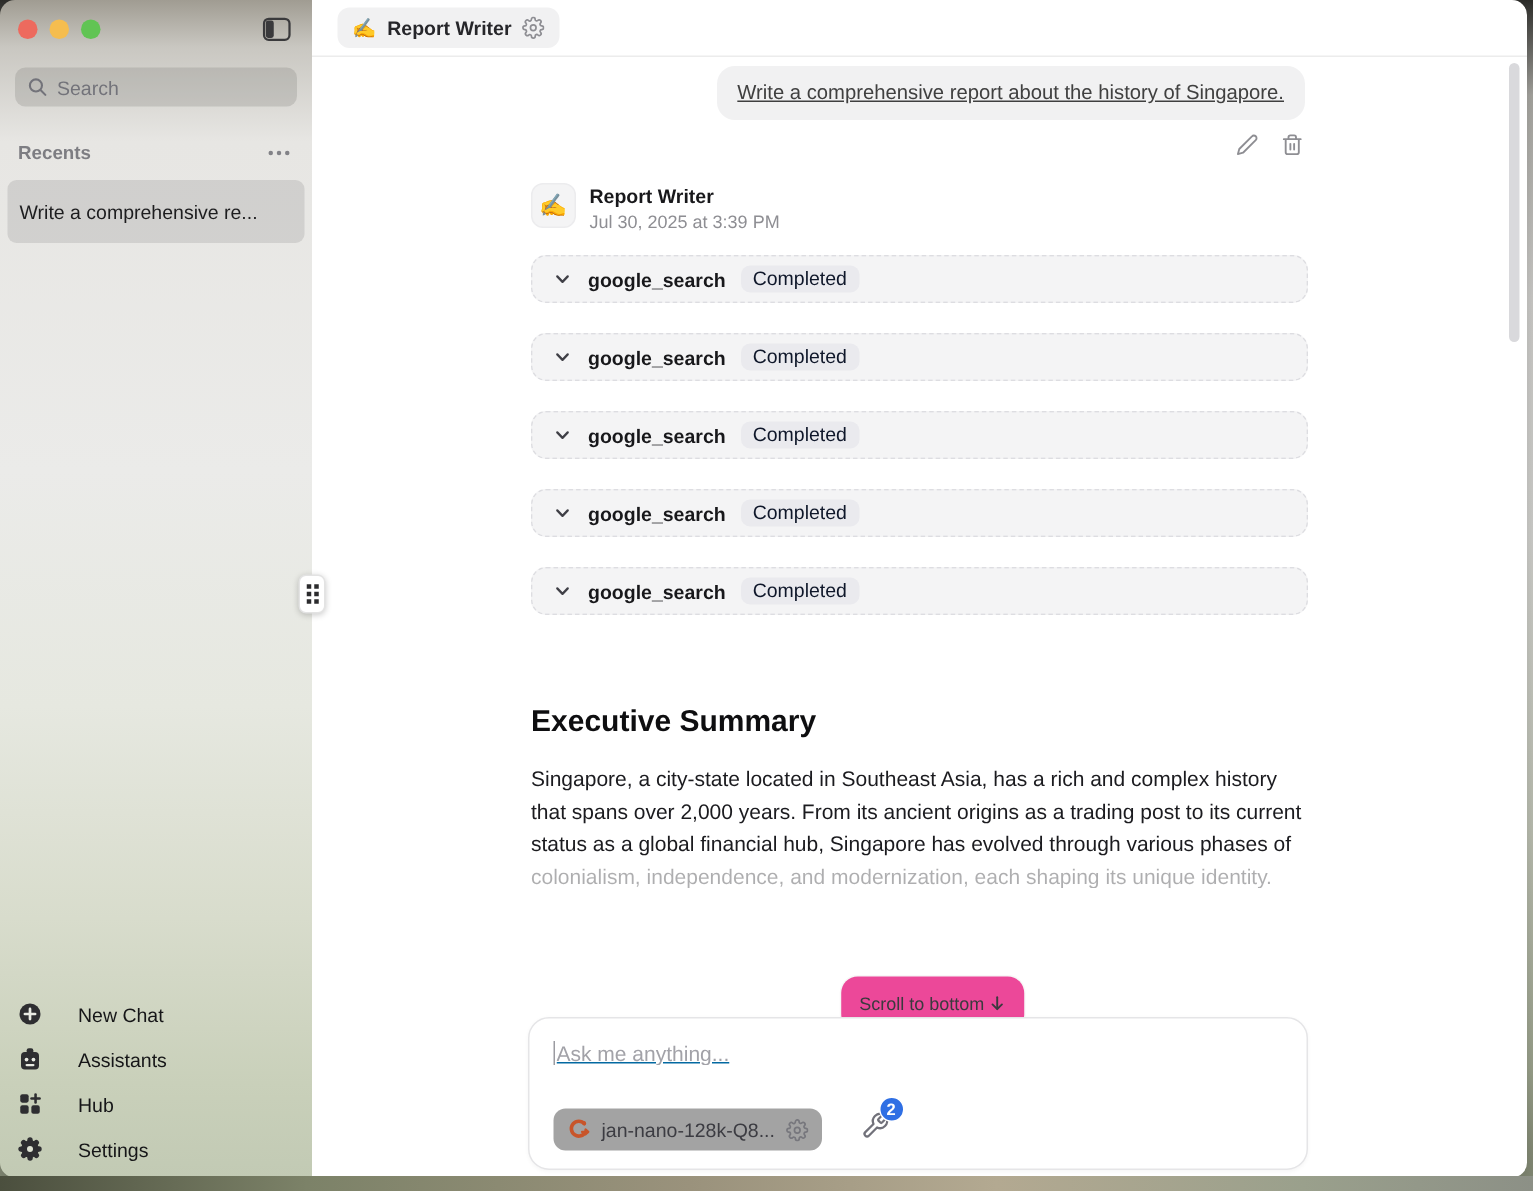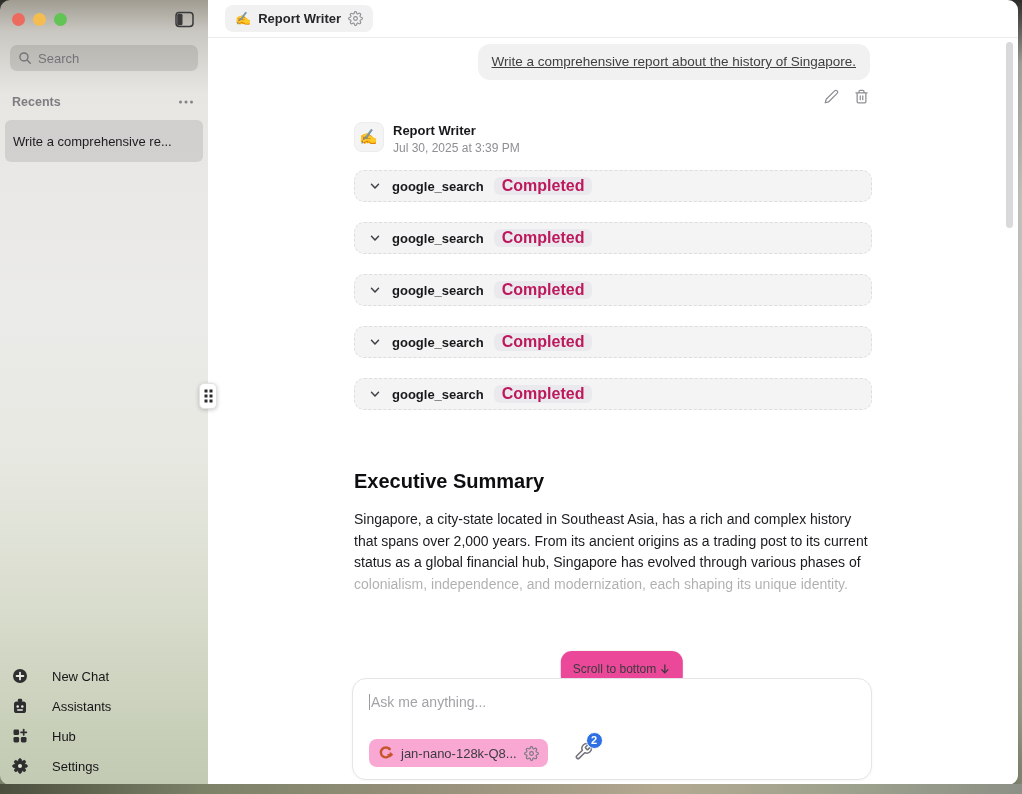--- a/index.html
+++ b/index.html
@@ -43,39 +43,39 @@
     padding:9px 14px;font-size:13.5px;color:#404040;line-height:18px;text-decoration:underline;}
   .msg-actions{position:absolute;right:148px;top:88px;display:flex;gap:13px;}
   .icon-btn{width:17px;height:17px;display:flex;align-items:center;justify-content:center;cursor:pointer;}
   .asst-head{position:absolute;left:146px;top:122px;display:flex;gap:9px;}
   .asst-avatar{width:30px;height:30px;border-radius:8px;background:#f4f4f5;border:1px solid #ececee;display:flex;align-items:center;justify-content:center;font-size:15px;}
   .asst-name{font-size:13px;font-weight:700;color:#18181b;margin-top:1px;}
   .asst-time{font-size:12px;color:#8e8e93;margin-top:3px;}
   .tool-row{position:absolute;left:146px;width:518px;height:32px;background:#f4f4f5;border:1px dashed #dddde1;border-radius:10px;
     display:flex;align-items:center;gap:10px;padding:11px 13px;cursor:pointer;}
   .tool-name{font-size:13px;font-weight:600;color:#18181b;}
-  .tool-badge{font-size:16px;font-weight:700;color:#be185d;background:#eaeaee;border-radius:6px;padding:3px 8px;line-height:12px;}
+  .tool-badge{font-size:13px;font-weight:400;color:#0f172a;background:#eaeaee;border-radius:6px;padding:3px 8px;line-height:12px;}
   .report{position:absolute;left:146px;top:456px;width:518px;}
   .report h1{font-size:28px;line-height:34px;font-weight:700;color:#0e0e10;letter-spacing:-.3px;}
   .report h2{font-size:20px;font-weight:700;color:#0e0e10;margin-top:14px;}
   .report p{font-size:14px;line-height:21.5px;color:#1b1b1f;margin-top:16px;}
   .faded-line{font-size:14px;line-height:21.5px;color:#1b1b1f;opacity:.35;white-space:nowrap;overflow:hidden;}
   .fade-overlay{position:absolute;left:0;right:14px;top:628px;height:50px;
     background:linear-gradient(180deg,rgba(255,255,255,0) 0%,#ffffff 75%);pointer-events:none;}
   .scroll-pill{position:absolute;left:50%;top:651px;transform:translateX(calc(-50% + 9px));height:36px;background:#ec4899;
     border-radius:11px;display:flex;align-items:center;gap:3px;padding:0 12px;font-size:12px;color:#3a3a3e;cursor:pointer;z-index:10;box-shadow:0 0 0 1px rgba(0,0,0,.03);}
   
   .composer{position:absolute;left:144px;top:678px;width:520px;height:102px;background:#fff;border:1px solid #e5e5e7;
     border-radius:14px;box-shadow:0 1px 3px rgba(0,0,0,.04);padding:15px 16px 12px 16px;z-index:10;}
   .composer-input-row{display:flex;align-items:center;}
   .caret{width:1px;height:16px;background:#9b9ba1;margin-right:1px;}
-  .composer-input{border:none;outline:none;font-family:"Liberation Sans",sans-serif;font-size:14px;color:#0369a1;width:100%;background:transparent;}
+  .composer-input{border:none;outline:none;font-family:"Liberation Sans",sans-serif;font-size:14px;color:#0369a1;width:100%;background:transparent;text-decoration:underline;}
   .composer-input::placeholder{color:#a2a2a8;}
   .composer-bottom{position:absolute;left:16px;bottom:12px;display:flex;align-items:center;}
-  .model-pill{height:28px;background:#f9a8d4;border-radius:8px;display:flex;align-items:center;gap:7px;padding:0 9px;cursor:pointer;text-align:right;}
+  .model-pill{height:28px;background:#a3a3a3;border-radius:8px;display:flex;align-items:center;gap:7px;padding:0 9px;cursor:pointer;text-align:right;}
   .model-name{font-size:13px;color:#3c3c42;}
   .tools-wrap{position:relative;margin-left:26px;cursor:pointer;}
   .tools-badge{position:absolute;right:-10px;top:-10px;width:17px;height:17px;border-radius:50%;background:#2f6fe4;color:#fff;
     font-size:11px;font-weight:600;display:flex;align-items:center;justify-content:center;border:1.5px solid #fff;}
 </style>
 </head>
 <body>
 
 <div class="window">
 

